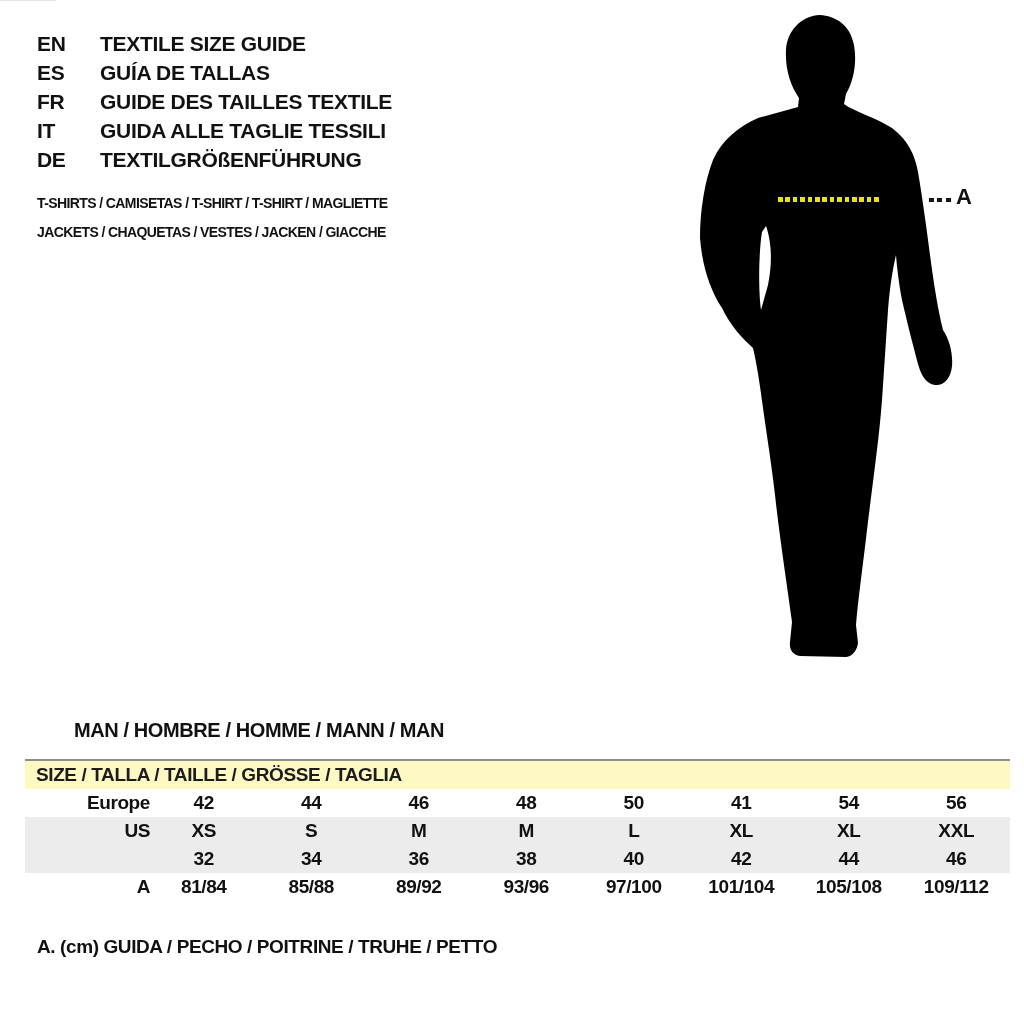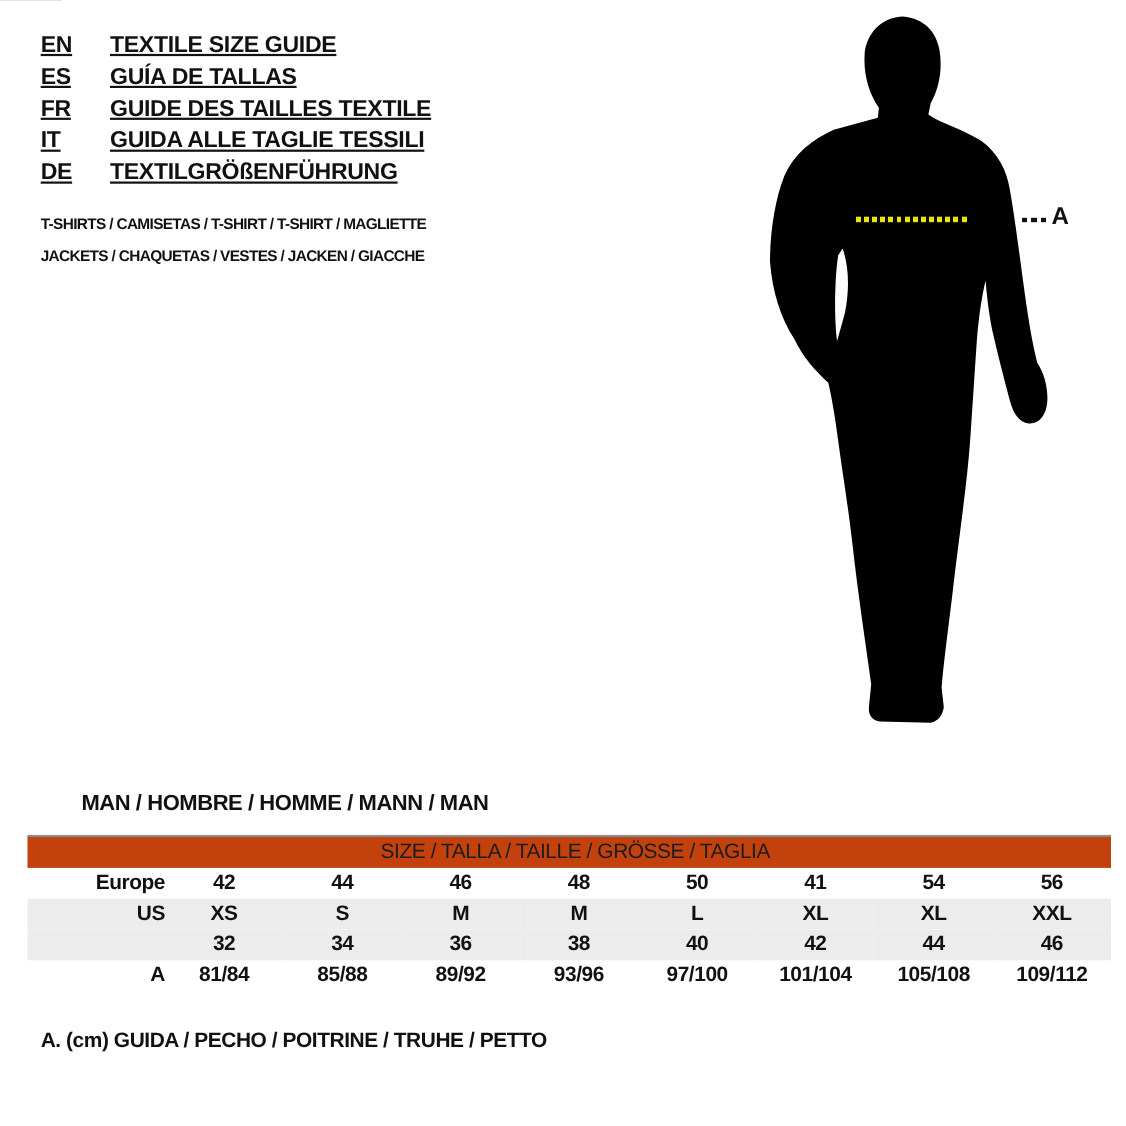--- a/index.html
+++ b/index.html
@@ -10,21 +10,21 @@
     font-family:"Liberation Sans", sans-serif;
     color:#111111;
     overflow:hidden;
   }
 
   
   .corner-artifact { position:absolute; left:0; top:0; width:56px; height:1px; background:#e4e4e4; }
 
   
   .lang-list { position:absolute; left:37px; top:29px; }
-  .lang-row { display:flex; height:29px; align-items:flex-start;text-decoration:underline; }
+  .lang-row { display:flex; height:29px; align-items:center; }
   .lang-code { width:63px; font-size:21px; font-weight:bold; letter-spacing:-0.3px; }
   .lang-label { font-size:21px; font-weight:bold; letter-spacing:-0.3px; white-space:nowrap; }
 
   
   .categories { position:absolute; left:37px; top:189px; }
   .category-line { font-size:14px; font-weight:bold; letter-spacing:-0.6px; line-height:29px; white-space:nowrap; }
 
   
   .figure-wrap { position:absolute; left:660px; top:0; width:370px; height:680px; }
   .figure-wrap svg { display:block; width:100%; height:100%; }
@@ -38,23 +38,23 @@
   }
   .measure-label { position:absolute; left:956px; top:184px; font-size:22px; font-weight:bold; }
 
   
   .section-title { position:absolute; left:37px; top:719px; font-size:20px; font-weight:bold; letter-spacing:-0.4px;margin-left:37px; }
 
   
   .size-table-wrap { position:absolute; left:25px; top:759px; width:985px; }
   table.size-table { width:100%; border-collapse:collapse; table-layout:fixed; }
   table.size-table th.table-header {
-    text-align:center; padding-left:11px; height:29px;
-    background:#c2410c; border-top:2px solid #8d8d8d;
-    font-size:19px; font-weight:normal; letter-spacing:-0.4px; color:#1c1c1c;
+    text-align:left; padding-left:11px; height:29px;
+    background:#fef9c3; border-top:2px solid #8d8d8d;
+    font-size:19px; font-weight:bold; letter-spacing:-0.4px; color:#1c1c1c;
   }
   table.size-table td {
     height:28px; text-align:center; vertical-align:middle;
     font-size:19px; font-weight:bold; letter-spacing:-0.4px;
   }
   table.size-table td.row-label { text-align:right; padding-left:11px; }
   table.size-table col.label-col { width:125px; }
   table.size-table tbody tr:nth-child(2),
   table.size-table tbody tr:nth-child(3) { background:#ececec; }
 

